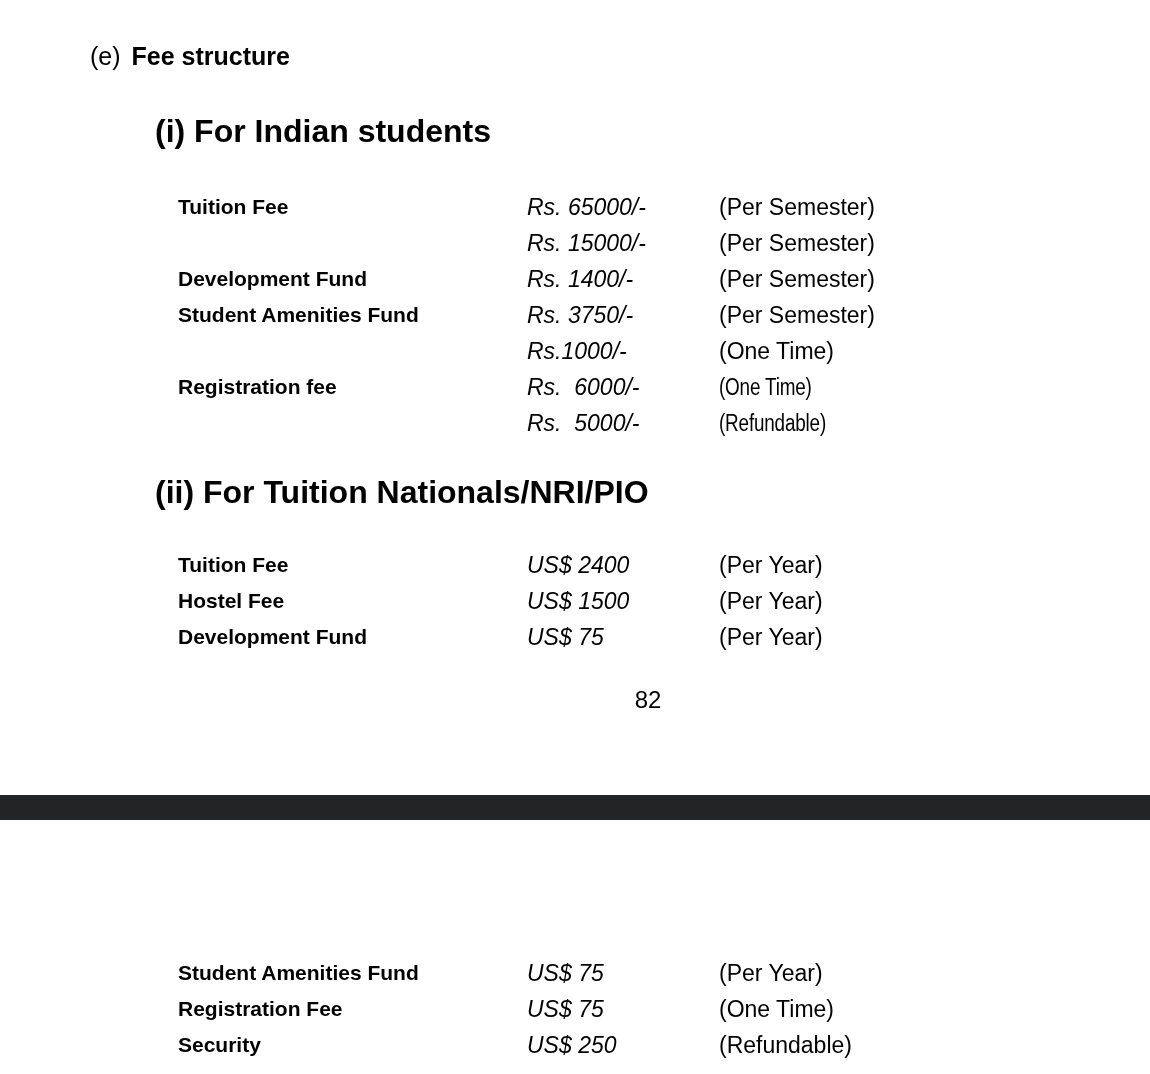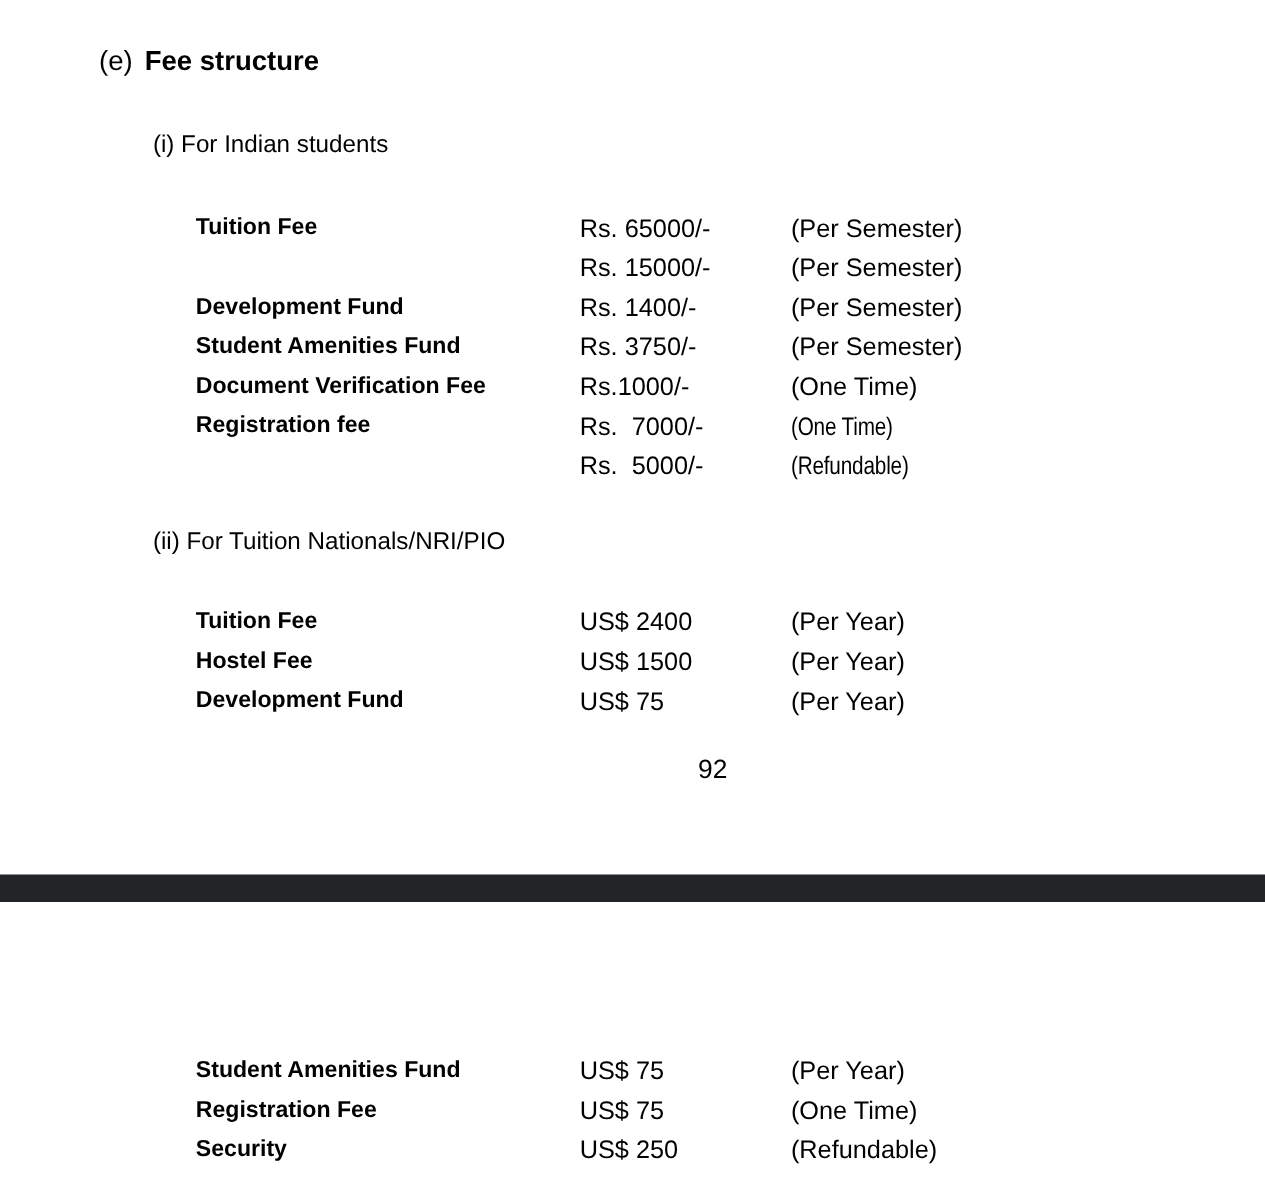--- a/index.html
+++ b/index.html
@@ -38,24 +38,24 @@
   }
   .sec-head .title {
     font-weight: 700;
     margin-left: 11px;
     text-align: center;
   }
 
   
   .sub-head {
     position: absolute;
-    left: 139px;
-    font-size: 22px;
+    left: 155px;
+    font-size: 32px;
     line-height: 32px;
-    font-weight: 400;
+    font-weight: 700;
     white-space: nowrap;
   }
   #sub-head-indian  { top: 115px; }
   #sub-head-foreign { top: 476px; }
 
   
   .fee-table {
     position: absolute;
     left: 178px;
     width: 900px;
@@ -82,20 +82,21 @@
     font-weight: 700;
     font-size: 21px;
   }
   .fee-amount {
     display: inline-block;
     position: absolute;
     left: 349px;
     font-weight: 400;
     font-size: 23px;
     white-space: pre;
+    font-style: italic;
   }
   .fee-note {
     display: inline-block;
     position: absolute;
     left: 541px;
     font-weight: 400;
     font-size: 23px;
   }
   
   .condensed {
@@ -153,27 +154,26 @@
       <span class="fee-label">Development Fund</span>
       <span class="fee-amount">Rs. 1400/-</span>
       <span class="fee-note">(Per Semester)</span>
     </div>
     <div class="fee-row">
       <span class="fee-label">Student Amenities Fund</span>
       <span class="fee-amount">Rs. 3750/-</span>
       <span class="fee-note">(Per Semester)</span>
     </div>
     <div class="fee-row">
-      <span class="fee-label">Document Verification Fee</span>
       <span class="fee-amount">Rs.1000/-</span>
       <span class="fee-note">(One Time)</span>
     </div>
     <div class="fee-row">
       <span class="fee-label">Registration fee</span>
-      <span class="fee-amount">Rs.  7000/-</span>
+      <span class="fee-amount">Rs.  6000/-</span>
       <span class="fee-note condensed">(One Time)</span>
     </div>
     <div class="fee-row">
       <span class="fee-amount">Rs.  5000/-</span>
       <span class="fee-note condensed">(Refundable)</span>
     </div>
   </div>
 
   <div class="sub-head" id="sub-head-foreign">(ii) For Tuition Nationals/NRI/PIO</div>
 
@@ -188,21 +188,21 @@
       <span class="fee-amount">US$ 1500</span>
       <span class="fee-note">(Per Year)</span>
     </div>
     <div class="fee-row">
       <span class="fee-label">Development Fund</span>
       <span class="fee-amount">US$ 75</span>
       <span class="fee-note">(Per Year)</span>
     </div>
   </div>
 
-  <div class="page-number">92</div>
+  <div class="page-number">82</div>
 
   <div class="page-divider" style="background: rgb(34, 36, 38);"></div>
 
   <div class="fee-table" id="fee-table-foreign-cont">
     <div class="fee-row">
       <span class="fee-label">Student Amenities Fund</span>
       <span class="fee-amount">US$ 75</span>
       <span class="fee-note">(Per Year)</span>
     </div>
     <div class="fee-row">

